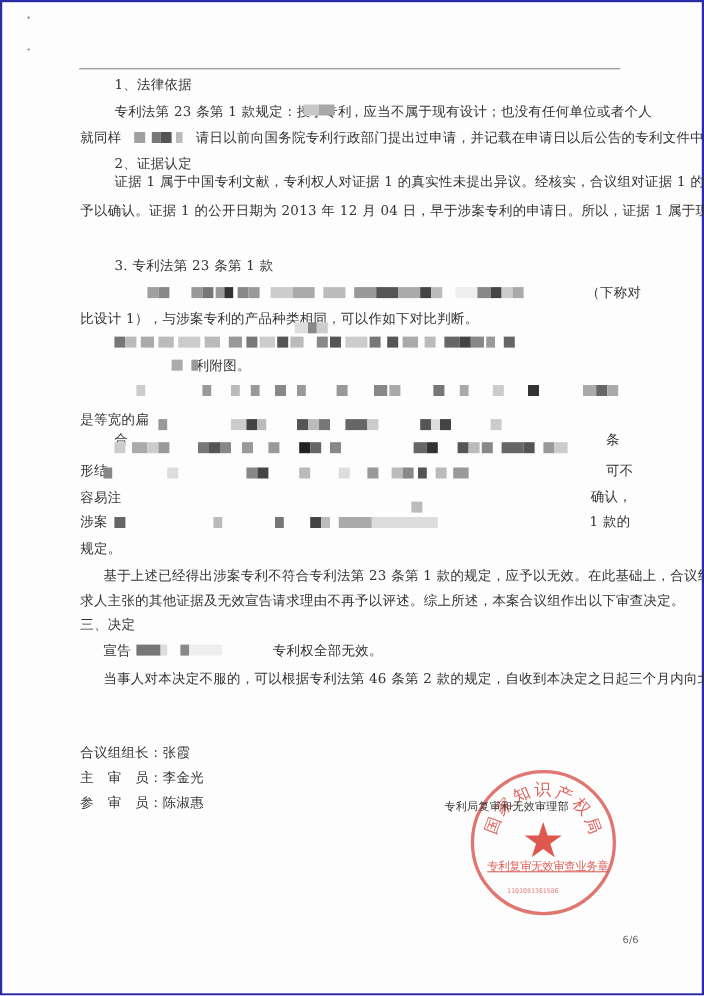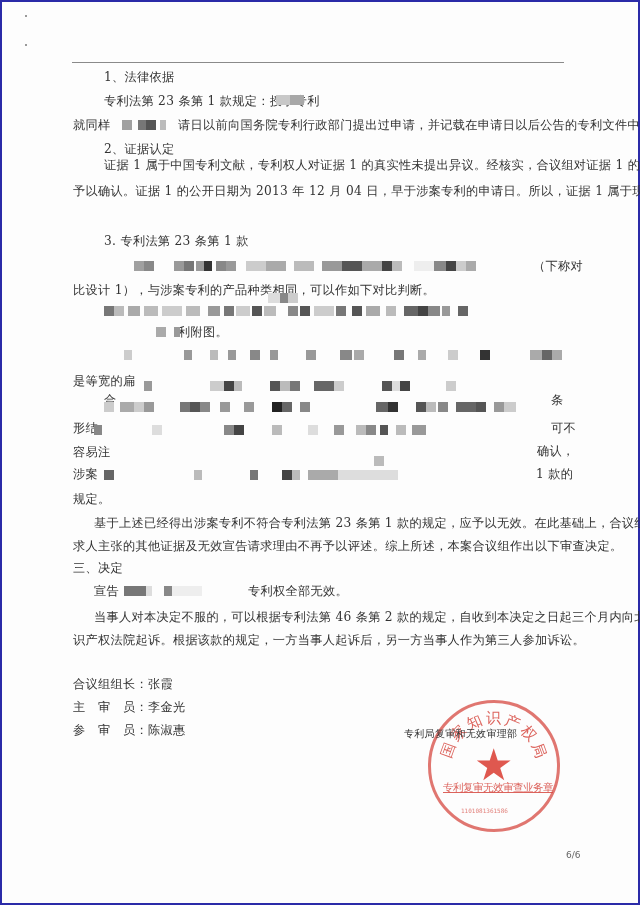--- a/index.html
+++ b/index.html
@@ -55,20 +55,21 @@
 
 <div class="frame"></div>
 
 <div class="page">
   <span class="dot" style="left:25px;top:15px;"></span>
   <span class="dot" style="left:25px;top:44px;"></span>
   <div class="rule"></div>
 
   <div class="line" style="left:104px;top:70px;">1、法律依据</div>
   <div class="line" style="left:104px;top:94px;">专利法第 23 条第 1 款规定：授予专利</div>
+  <div class="line" style="left:318px;top:94px;">，应当不属于现有设计；也没有任何单位或者个人</div>
   <div class="line" style="left:73px;top:118px;">就同样</div>
   <div class="line" style="left:178px;top:118px;">请日以前向国务院专利行政部门提出过申请，并记载在申请日以后公告的专利文件中。</div>
 
   <div class="line" style="left:104px;top:142px;">2、证据认定</div>
   <div class="line" style="left:104px;top:158px;">证据 1 属于中国专利文献，专利权人对证据 1 的真实性未提出异议。经核实，合议组对证据 1 的真实性</div>
   <div class="line" style="left:73px;top:184px;">予以确认。证据 1 的公开日期为 2013 年 12 月 04 日，早于涉案专利的申请日。所以，证据 1 属于现有设计，</div>
 
   <div class="line" style="left:104px;top:234px;">3. 专利法第 23 条第 1 款</div>
   <div class="line" style="left:533px;top:259px;">（下称对</div>
   <div class="line" style="left:73px;top:283px;">比设计 1），与涉案专利的产品种类相同，可以作如下对比判断。</div>
@@ -84,21 +85,20 @@
   <div class="line" style="left:536px;top:467px;">1 款的</div>
   <div class="line" style="left:73px;top:492px;">规定。</div>
 
   <div class="line" style="left:94px;top:516px;">基于上述已经得出涉案专利不符合专利法第 23 条第 1 款的规定，应予以无效。在此基础上，合议组对请</div>
   <div class="line" style="left:73px;top:539px;">求人主张的其他证据及无效宣告请求理由不再予以评述。综上所述，本案合议组作出以下审查决定。</div>
 
   <div class="line" style="left:73px;top:561px;">三、决定</div>
   <div class="line" style="left:94px;top:584px;">宣告</div>
   <div class="line" style="left:248px;top:584px;">专利权全部无效。</div>
   <div class="line" style="left:94px;top:610px;">当事人对本决定不服的，可以根据专利法第 46 条第 2 款的规定，自收到本决定之日起三个月内向北京知</div>
-  <div class="line" style="left:73px;top:633px;">识产权法院起诉。根据该款的规定，一方当事人起诉后，另一方当事人作为第三人参加诉讼。</div>
 
   <div class="line" style="left:73px;top:677px;">
     <span>合议组组长：</span><span>张霞</span>
   </div>
   <div class="line" style="left:73px;top:700px;">
     <span>主　审　员：</span><span>李金光</span>
   </div>
   <div class="line" style="left:73px;top:723px;">
     <span>参　审　员：</span><span>陈淑惠</span>
   </div>

